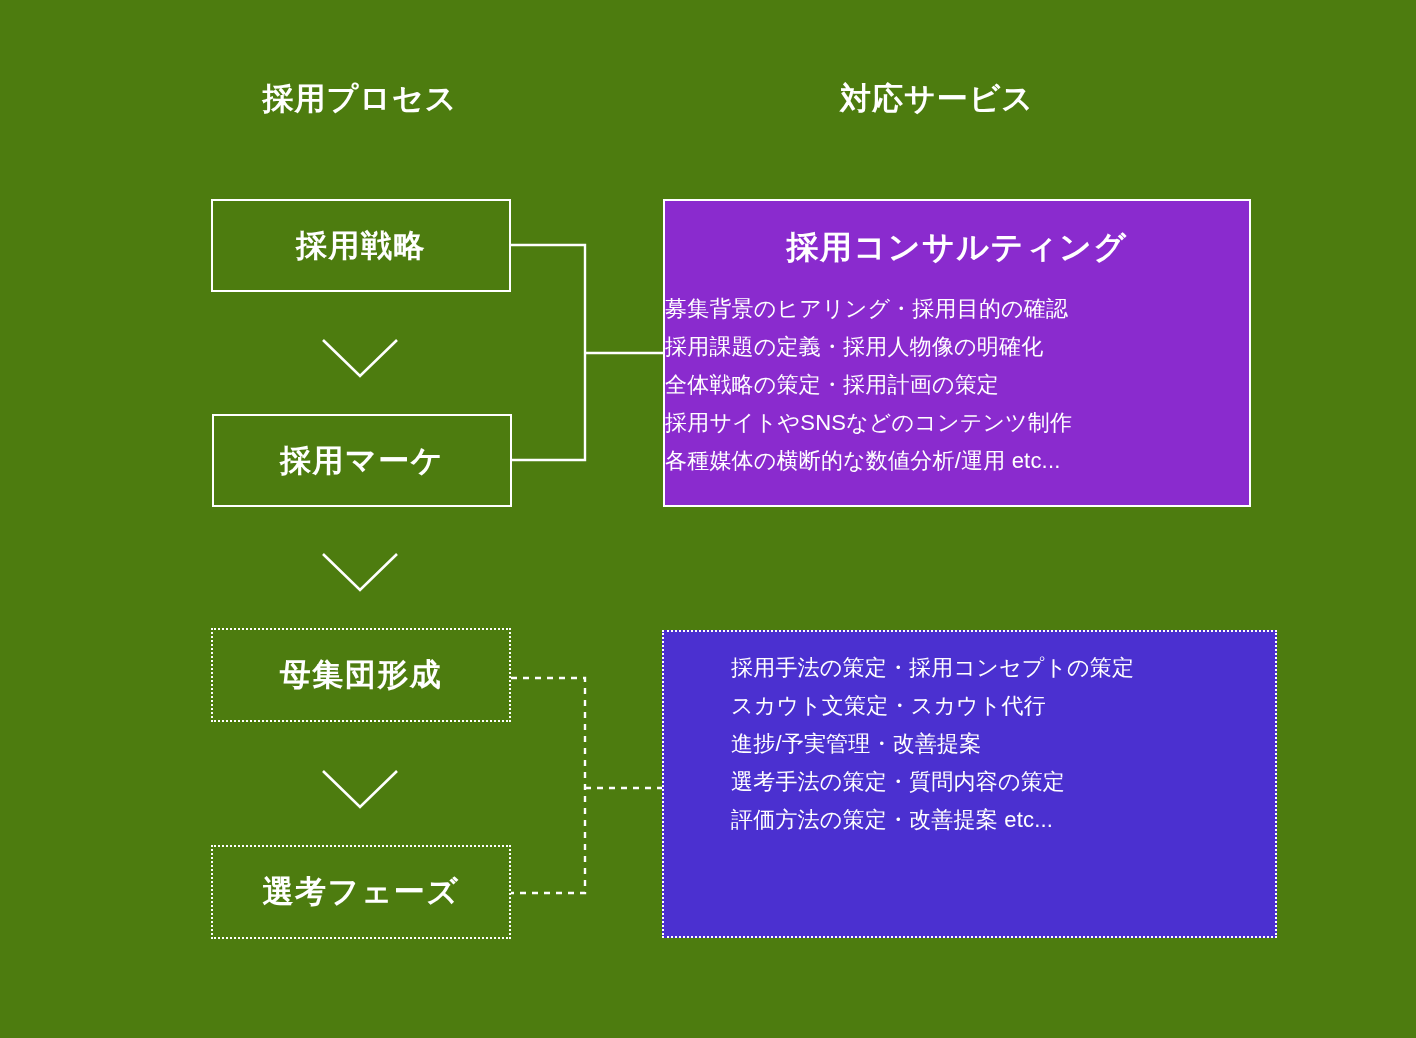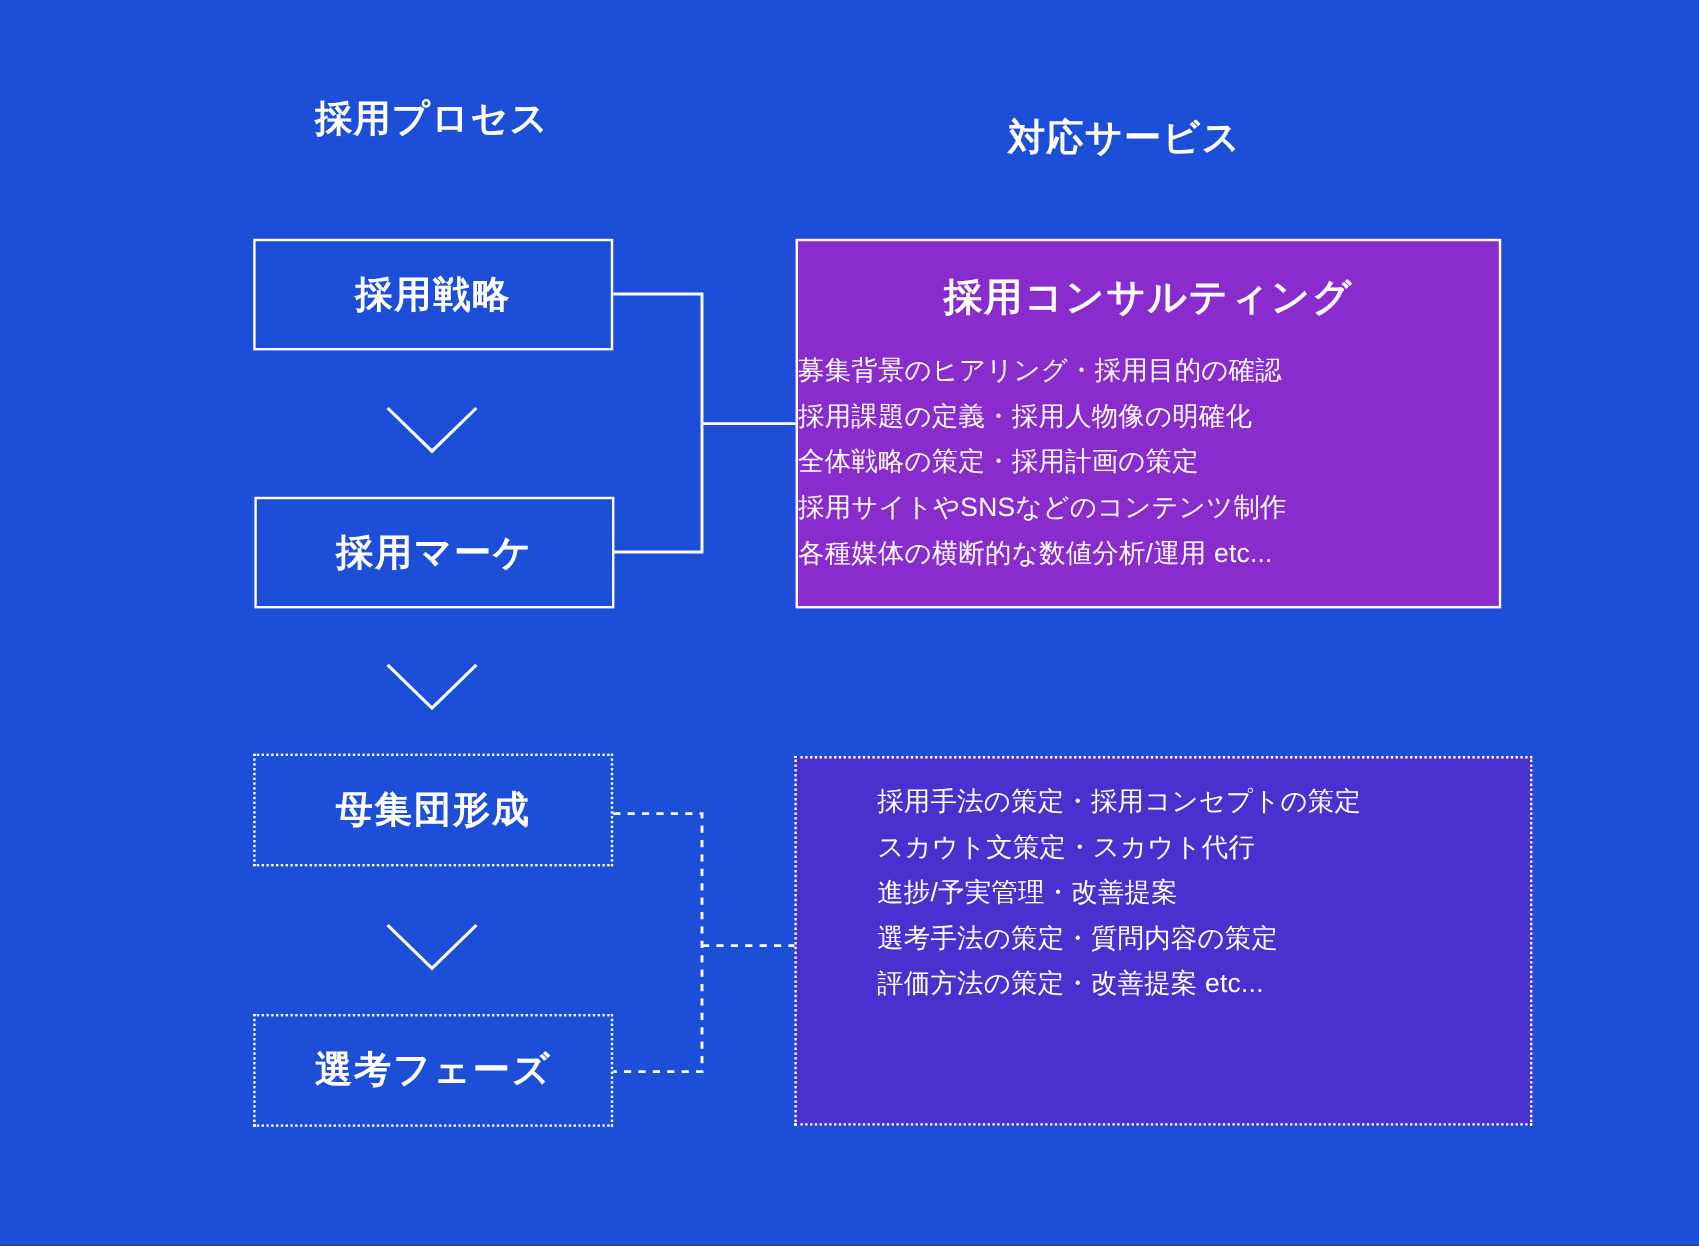--- a/index.html
+++ b/index.html
@@ -4,38 +4,38 @@
 <style>
   html, body {
     margin: 0;
     padding: 0;
     background: #2b2b2b;
   }
   #canvas {
     position: relative;
     width: 1416px;
     height: 1038px;
-    background: #1d4ed8;
+    background: #4d7c0f;
     overflow: hidden;
     font-family: "Liberation Sans", "DejaVu Sans", sans-serif;
     -webkit-font-smoothing: antialiased;
   }
 
   
   .col-header {
     position: absolute;
     color: #ffffff;
     font-size: 31px;
     font-weight: bold;
     letter-spacing: 1px;
     white-space: nowrap;
     text-align: center;
   }
   #header-process { left: 160px; top: 78px; width: 400px; }
-  #header-service { left: 737px; top: 78px; width: 400px; margin-top: 16px; }
+  #header-service { left: 737px; top: 78px; width: 400px; }
 
   
   .process-box {
     position: absolute;
     display: flex;
     align-items: center;
     justify-content: center;
     color: #ffffff;
     font-size: 31px;
     font-weight: bold;

